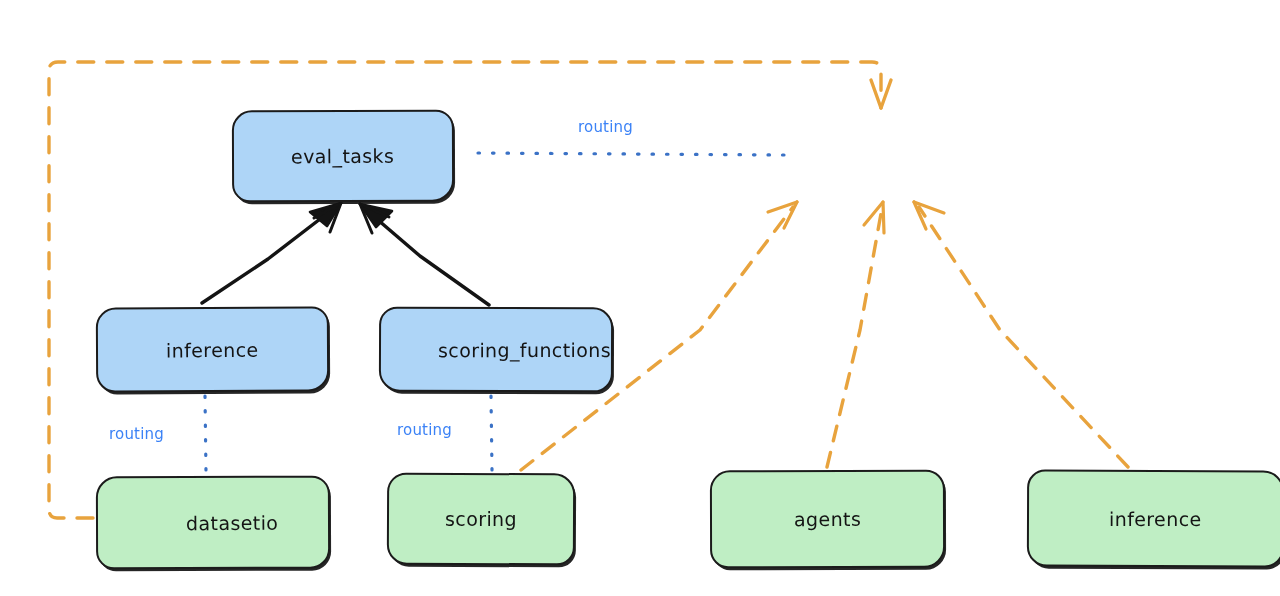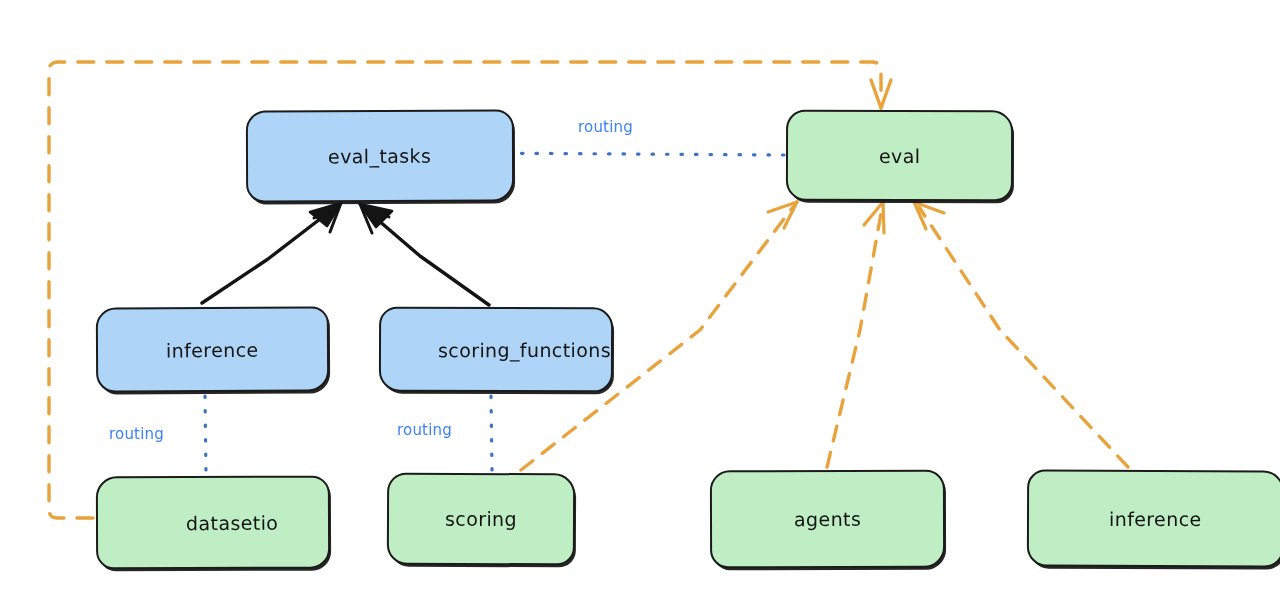--- a/index.html
+++ b/index.html
@@ -105,27 +105,24 @@
       <path d="M 883,202 L 884,233" stroke="#e8a33d" stroke-width="3.2" fill="none" stroke-linecap="round"></path>
     </g>
 
     <g>
       <path d="M 1128,467 L 1000,330 L 919,207" stroke="#e8a33d" stroke-width="3.4" fill="none" stroke-linecap="round" stroke-linejoin="round" stroke-dasharray="15 12"></path>
       <path d="M 914,202 L 944,213" stroke="#e8a33d" stroke-width="3.2" fill="none" stroke-linecap="round"></path>
       <path d="M 914,202 L 926,229" stroke="#e8a33d" stroke-width="3.2" fill="none" stroke-linecap="round"></path>
     </g>
   </svg>
 
-  <div class="node blue" style="left:246px; top:110px; width:268px; height:92px; border-radius:20px 18px 22px 18px; transform:rotate(-0.2deg);">
+  <div class="node blue" style="left:232px; top:110px; width:222px; height:92px; border-radius:20px 18px 22px 18px; transform:rotate(-0.2deg);">
     <span class="node-label">eval_tasks</span>
   </div>
 
-  <div class="node green" style="left:786px; top:110px; width:227px; height:91px; border-radius:19px 21px 18px 20px; transform:rotate(0.15deg);">
-    <span class="node-label">eval</span>
-  </div>
 
   <div class="node blue" style="left:96px; top:307px; width:233px; height:85px; border-radius:20px 17px 21px 19px; transform:rotate(-0.3deg);">
     <span class="node-label">inference</span>
   </div>
 
   <div class="node blue" style="left:379px; top:307px; width:234px; height:85px; border-radius:18px 20px 19px 21px; transform:rotate(0.2deg);justify-content:flex-end;">
     <span class="node-label">scoring_functions</span>
   </div>
 
   <div class="node green" style="left:96px; top:476px; width:234px; height:93px; border-radius:21px 18px 20px 18px; transform:rotate(-0.2deg);padding-left:39px;">

